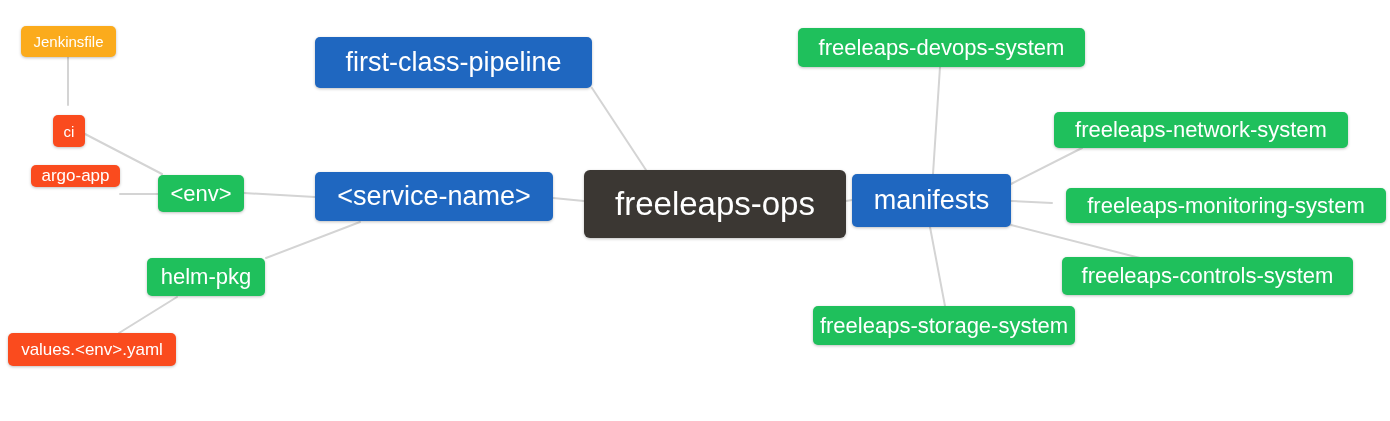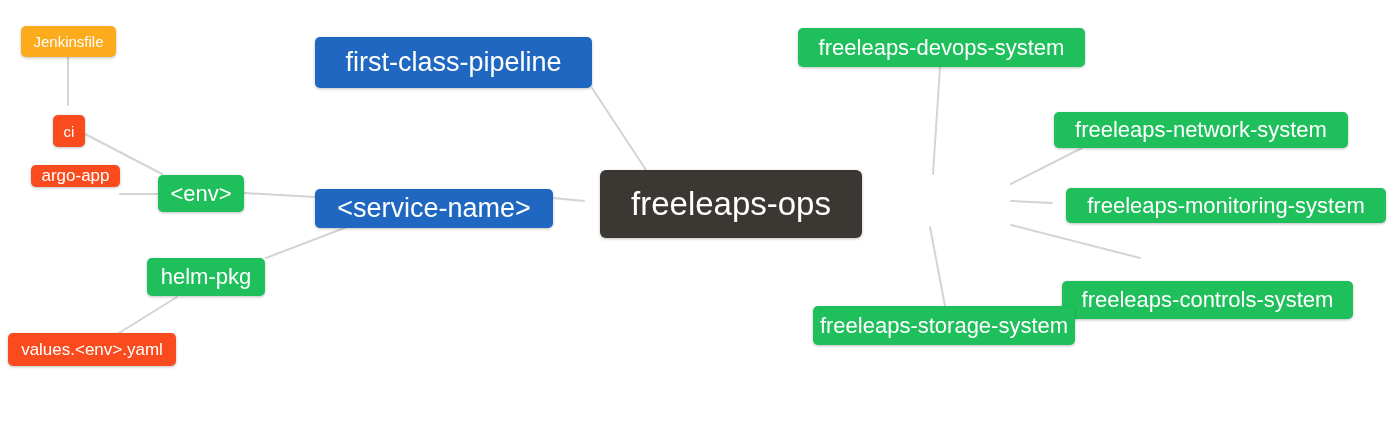--- a/index.html
+++ b/index.html
@@ -21,21 +21,21 @@
   .node{
     position:absolute;
     display:flex;align-items:center;justify-content:center;
     color:var(--text);
     border-radius:5px;
     box-shadow:0 1px 3px rgba(0,0,0,.25);
     white-space:nowrap;
     cursor:pointer;
     user-select:none;
   }
-  .c-root{background:var(--root);border-radius:6px;margin-left:16px;}
+  .c-root{background:var(--root);border-radius:6px;}
   .c-blue{background:var(--primary-blue);}
   .c-green{background:var(--green);}
   .c-red{background:var(--red);}
   .c-orange{background:var(--orange);}
   .s-sm{font-size:15px;}
   .s-md{font-size:17px;}
   .s-lg{font-size:22px;}
   .s-xl{font-size:27px;}
   .s-xxl{font-size:33px;}
 </style>
@@ -61,21 +61,22 @@
     <line x1="930" y1="227" x2="945" y2="306"></line>
   </svg>
 
   <div class="node c-orange s-sm" style="left:21px;  top:26px;  width:95px;  height:31px;">Jenkinsfile</div>
   <div class="node c-red    s-sm" style="left:53px;  top:115px; width:32px;  height:32px;">ci</div>
   <div class="node c-red    s-md" style="left:31px;  top:165px; width:89px;  height:22px;">argo-app</div>
   <div class="node c-green  s-lg" style="left:158px; top:175px; width:86px;  height:37px;">&lt;env&gt;</div>
   <div class="node c-red    s-md" style="left:8px;   top:333px; width:168px; height:33px;">values.&lt;env&gt;.yaml</div>
   <div class="node c-green  s-lg" style="left:147px; top:258px; width:118px; height:38px;">helm-pkg</div>
   <div class="node c-blue   s-xl" style="left:315px; top:37px;  width:277px; height:51px;">first-class-pipeline</div>
-  <div class="node c-blue   s-xl" style="left:315px; top:189px; width:238px; height:39px;text-align:center;">&lt;service-name&gt;</div>
+  <div class="node c-blue   s-xl" style="left:315px; top:172px; width:238px; height:49px;text-align:center;">&lt;service-name&gt;</div>
   <div class="node c-root  s-xxl" style="left:584px; top:170px; width:262px; height:68px;">freeleaps-ops</div>
+  <div class="node c-blue   s-xl" style="left:852px; top:174px; width:159px; height:53px;">manifests</div>
   <div class="node c-green  s-lg" style="left:798px; top:28px;  width:287px; height:39px;">freeleaps-devops-system</div>
   <div class="node c-green  s-lg" style="left:1054px;top:112px; width:294px; height:36px;text-align:center;">freeleaps-network-system</div>
   <div class="node c-green  s-lg" style="left:1052px;top:188px; width:320px; height:35px;margin-left:14px;">freeleaps-monitoring-system</div>
-  <div class="node c-green  s-lg" style="left:1062px;top:257px; width:291px; height:38px;margin-top:24px;">freeleaps-controls-system</div>
+  <div class="node c-green  s-lg" style="left:1062px;top:257px; width:291px; height:38px;">freeleaps-controls-system</div>
   <div class="node c-green  s-lg" style="left:813px; top:306px; width:262px; height:39px;">freeleaps-storage-system</div>
 
 </div>
 
 </body></html>

